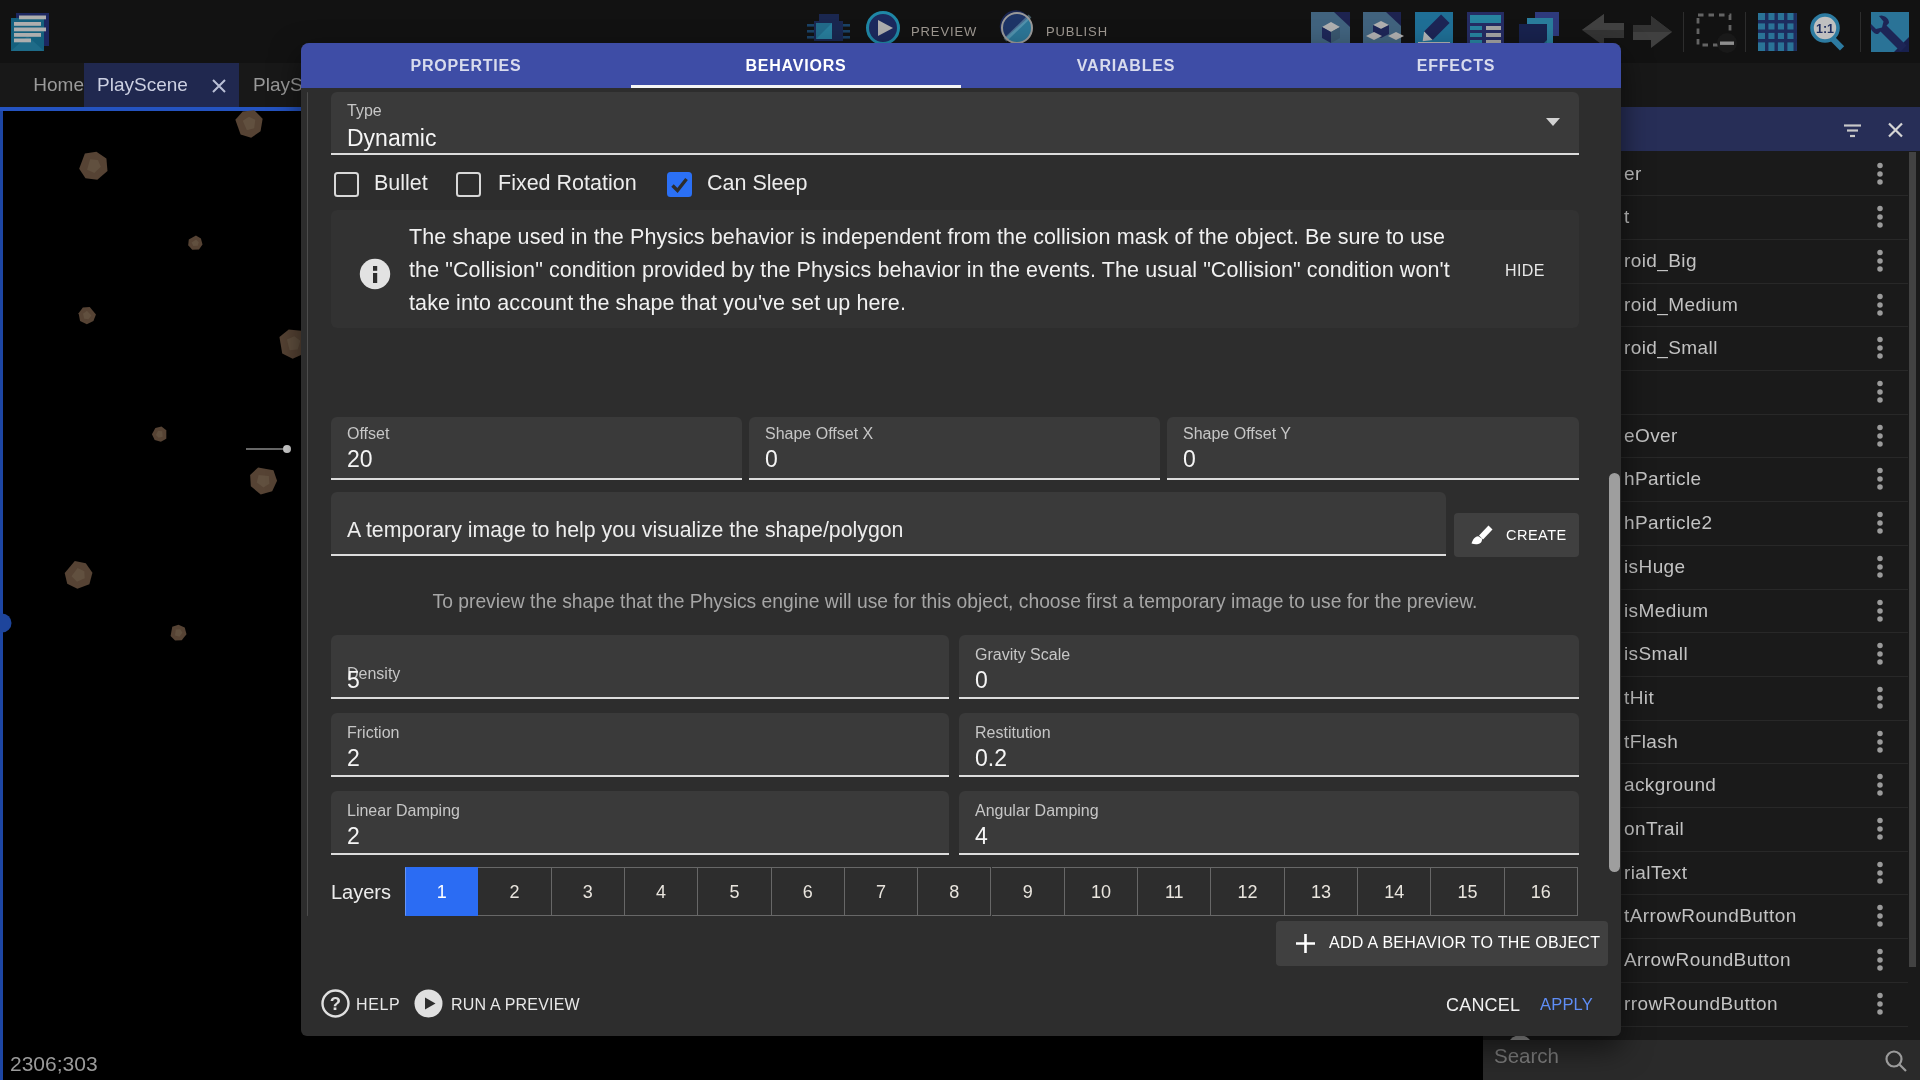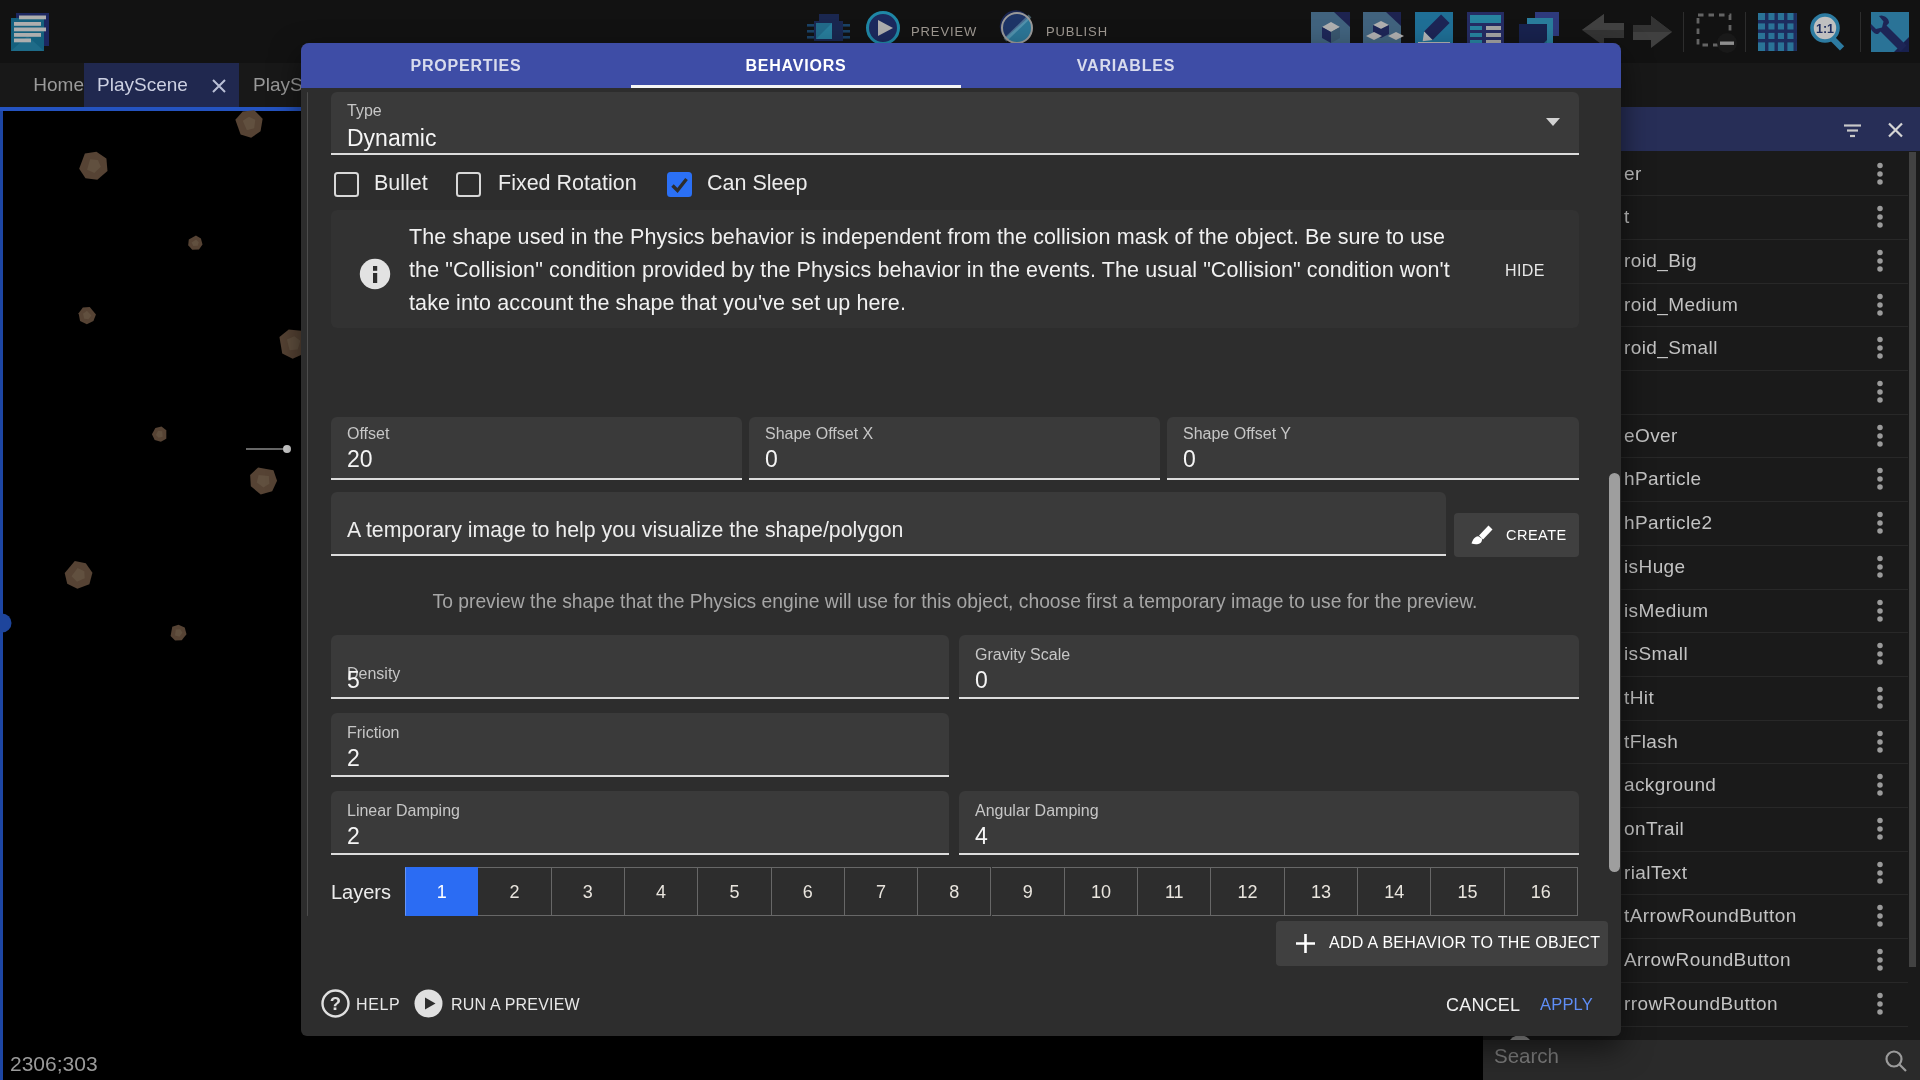--- a/index.html
+++ b/index.html
@@ -339,20 +339,21 @@
     <line x1="15.5" y1="15.5" x2="22" y2="22" stroke="#9b9b9b" stroke-width="2.2"></line>
   </svg>
 
   <div class="abs" style="left:1909px; top:152px; width:7px; height:815px; background:#424242;"></div>
 
   <div id="dialog" class="abs"></div>
   <div id="dlg-header" class="abs">
     <div class="dlg-tab" style="left:0; color:rgba(255,255,255,0.8);">PROPERTIES</div>
     <div class="dlg-tab" style="left:330px;">BEHAVIORS</div>
     <div class="dlg-tab" style="left:660px; color:rgba(255,255,255,0.8);">VARIABLES</div>
+    <div class="dlg-tab" style="left:990px; color:rgba(255,255,255,0.8);">EFFECTS</div>
     <div id="dlg-underline"></div>
   </div>
 
   <div class="abs" style="left:306.5px; top:92px; width:1.5px; height:824px; background:#4d4d4d; border-radius:1px;"></div>
 
   <div class="field" style="left:331px; top:92px; width:1248px; height:63px;">
     <div class="flabel" style="top:10px;">Type</div>
     <div class="fvalue" style="top:33px;">Dynamic</div>
     <div class="caret" style="left:1215px; top:26px;"></div>
   </div>
@@ -408,20 +409,24 @@
     <div class="fvalue" style="top:31.5px;">5</div>
   </div>
   <div class="field" style="left:959px; top:635px; width:620px; height:64px;">
     <div class="flabel" style="top:10.5px;">Gravity Scale</div>
     <div class="fvalue" style="top:31.5px;">0</div>
   </div>
 
   <div class="field" style="left:331px; top:713px; width:618px; height:64px;">
     <div class="flabel" style="top:10.5px;">Friction</div>
     <div class="fvalue" style="top:31.5px;">2</div>
+  </div>
+  <div class="field" style="left:959px; top:713px; width:620px; height:64px;">
+    <div class="flabel" style="top:10.5px;">Restitution</div>
+    <div class="fvalue" style="top:31.5px;">0.2</div>
   </div>
 
   <div class="field" style="left:331px; top:791px; width:618px; height:64px;">
     <div class="flabel" style="top:10.5px;">Linear Damping</div>
     <div class="fvalue" style="top:31.5px;">2</div>
   </div>
   <div class="field" style="left:959px; top:791px; width:620px; height:64px;">
     <div class="flabel" style="top:10.5px;">Angular Damping</div>
     <div class="fvalue" style="top:31.5px;">4</div>
   </div>

